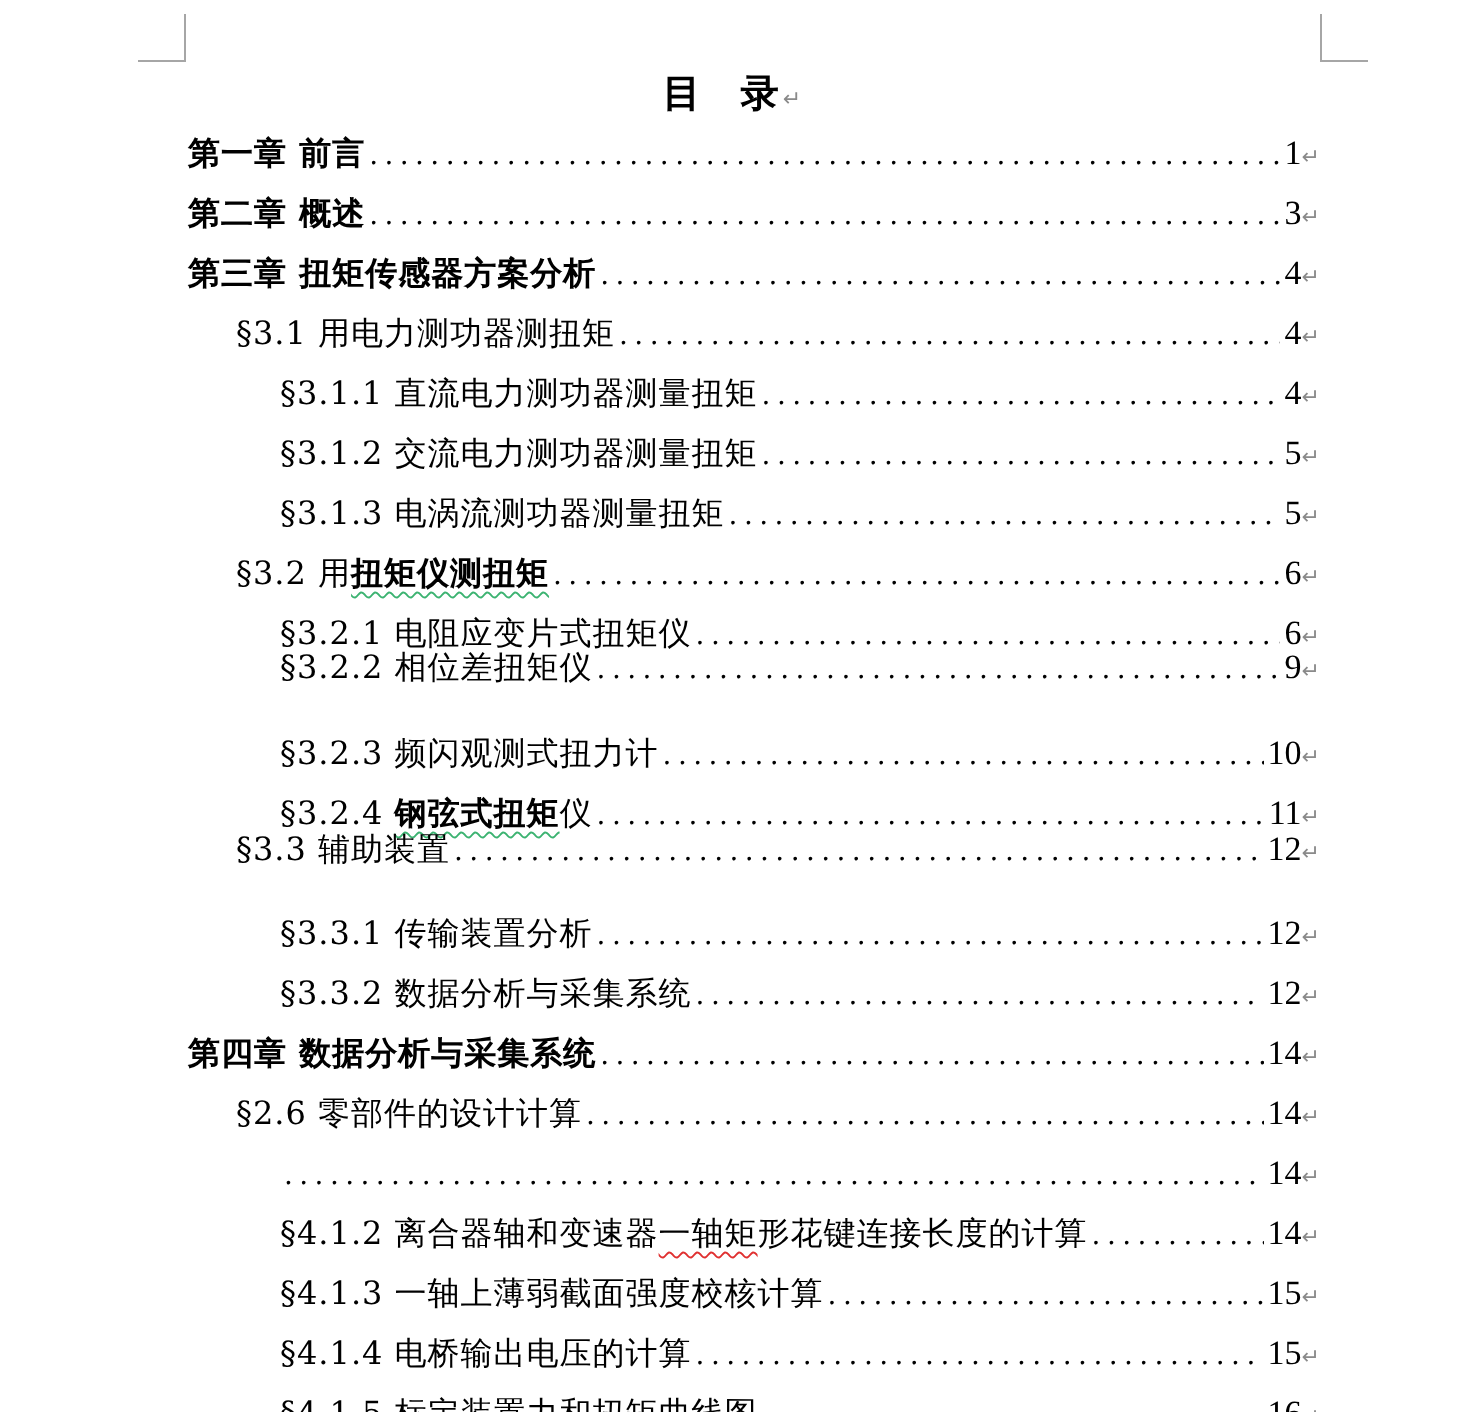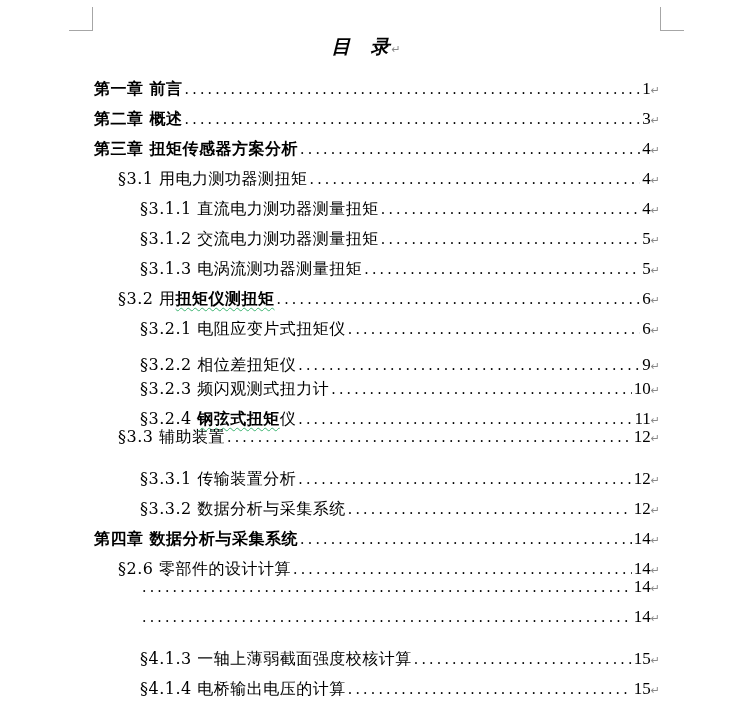--- a/index.html
+++ b/index.html
@@ -2,29 +2,29 @@
 <html><head>
 <meta charset="utf-8">
 <style>
   html, body { margin: 0; padding: 0; background: #ffffff; }
   body { width: 734px; height: 706px; position: relative; overflow: hidden;
          font-family: "DejaVu Serif", "Liberation Serif", serif; color: #000; }
   .corner { position: absolute; border-color: #a6a6a6; border-style: solid; width: 23px; height: 23px; }
   .corner-tl { left: 69px; top: 7px; border-width: 0 1px 1px 0; }
   .corner-tr { left: 660px; top: 7px; border-width: 0 0 1px 1px; }
   .title { position: absolute; top: 34px; left: 0; width: 734px; text-align: center;
-           font-family: "DejaVu Sans", sans-serif; font-weight: bold; font-size: 19px; letter-spacing: 2px; font-style: italic; }
+           font-family: "DejaVu Sans", sans-serif; font-weight: bold; font-size: 19px; letter-spacing: 2px; }
   .title .gap { display: inline-block; width: 18px; }
   .mark { color: #8a8a8a; font-size: 11px; font-weight: normal; font-family: "DejaVu Sans", sans-serif; }
   .toc { position: absolute; top: 62px; left: 0; width: 734px; }
   .row { position: absolute; height: 30px; display: flex; align-items: baseline; font-size: 16px; line-height: 30px; white-space: nowrap; right: 74px; }
   .row.l1 { left: 94px; font-family: "DejaVu Sans", sans-serif; font-weight: bold; font-size: 16px; }
   .row.l2 { left: 118px; }
   .row.l3 { left: 140px; }
-  .row .label { flex: 0 0 auto; letter-spacing: 0.5px; margin-top: 12px; }
+  .row .label { flex: 0 0 auto; letter-spacing: 0.5px; }
   .row .leader { flex: 1 1 auto; overflow: hidden; margin: 0 2px; letter-spacing: 3.2px; font-weight: normal; font-family: "DejaVu Serif", serif; font-size: 14px; }
   .row .leader::before { content: "................................................................................................................................................"; }
   .row .page { flex: 0 0 auto; font-family: "Liberation Serif", serif; font-weight: normal; font-size: 17px; }
   .squiggle-green { text-decoration: underline wavy #3cb371; text-decoration-thickness: 1px; text-underline-offset: 3px; font-weight: bold; }
   .squiggle-red { text-decoration: underline wavy #e03030; text-decoration-thickness: 1px; text-underline-offset: 3px; }
 </style>
 </head>
 <body>
 
 <div class="corner corner-tl"></div>
@@ -82,21 +82,21 @@
       <span class="leader"></span>
       <span class="page">6</span>
       <span class="mark">↵</span>
   </div>
   <div class="row l3" style="top:240px">
     <span class="label">§3.2.1  电阻应变片式扭矩仪</span>
       <span class="leader"></span>
       <span class="page">6</span>
       <span class="mark">↵</span>
   </div>
-  <div class="row l3" style="top:276px">
+  <div class="row l3" style="top:257px">
     <span class="label">§3.2.2  相位差扭矩仪</span>
       <span class="leader"></span>
       <span class="page">9</span>
       <span class="mark">↵</span>
   </div>
   <div class="row l3" style="top:300px">
     <span class="label">§3.2.3  频闪观测式扭力计</span>
       <span class="leader"></span>
       <span class="page">10</span>
       <span class="mark">↵</span>
@@ -136,20 +136,21 @@
       <span class="leader"></span>
       <span class="page">14</span>
       <span class="mark">↵</span>
   </div>
   <div class="row l3" style="top:510px">
       <span class="leader"></span>
       <span class="page">14</span>
       <span class="mark">↵</span>
   </div>
   <div class="row l3" style="top:540px">
+    <span class="label"><span>§4.1.2  离合器轴和变速器</span><span class="squiggle-red">一轴矩</span><span>形花键连接长度的计算</span></span>
       <span class="leader"></span>
       <span class="page">14</span>
       <span class="mark">↵</span>
   </div>
   <div class="row l3" style="top:570px">
     <span class="label">§4.1.3  一轴上薄弱截面强度校核计算</span>
       <span class="leader"></span>
       <span class="page">15</span>
       <span class="mark">↵</span>
   </div>

